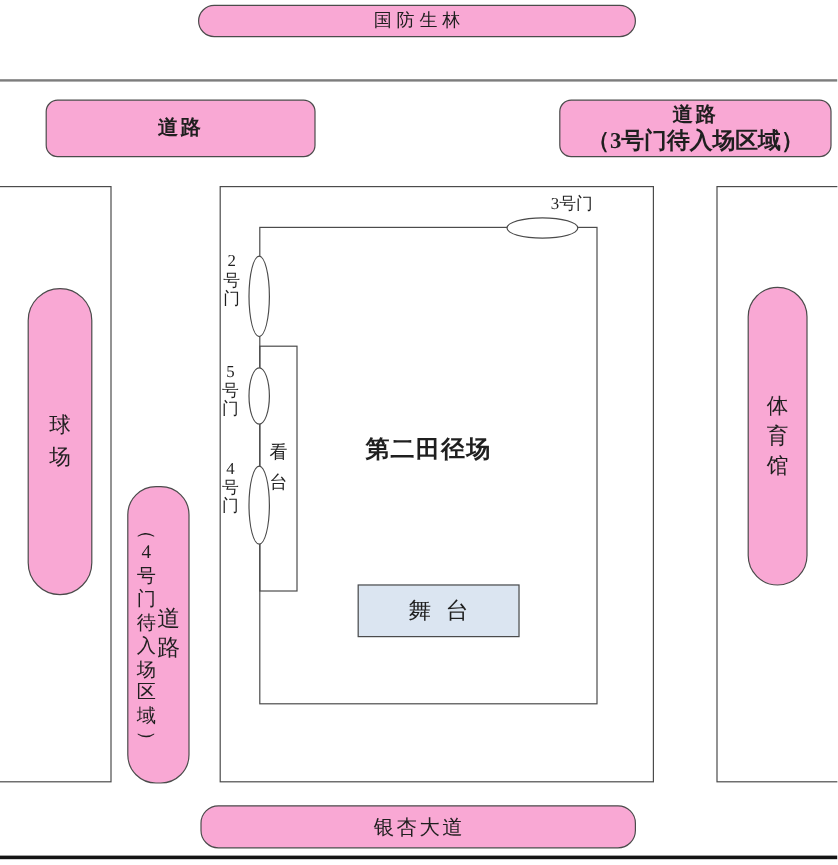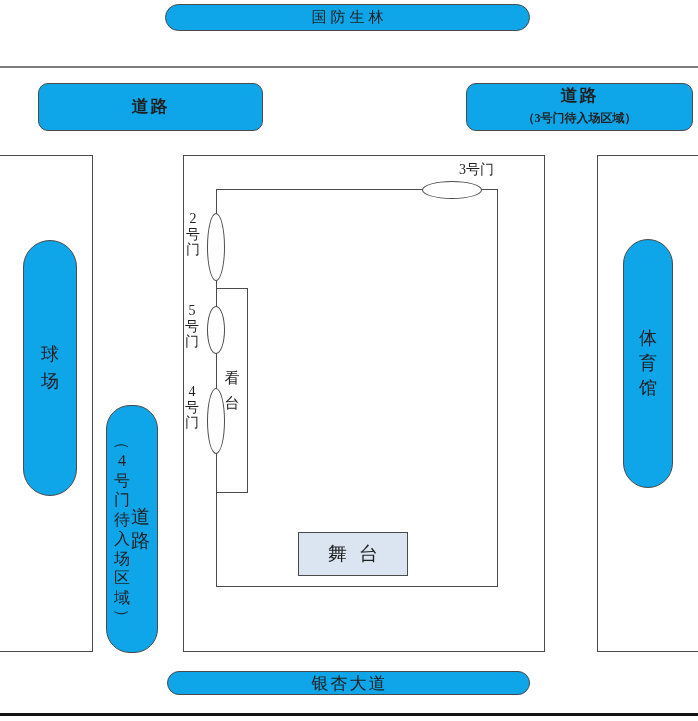--- a/index.html
+++ b/index.html
@@ -2,21 +2,21 @@
 <html style="--outline: #4b4b4b; --stage-fill: #dbe5f1; --divider-top: #7d7d7d; --divider-bottom: #141414;"><head>
 <meta charset="utf-8">
 <style>
   html,body{margin:0;padding:0;background:#fff;}
   #canvas{
     position:relative;width:698px;height:721px;background:#fff;overflow:hidden;
     font-family:"Liberation Serif","DejaVu Serif",serif;color:#1f1f1f;
   }
   .abs{position:absolute;box-sizing:border-box;}
   .outline{border:1px solid var(--outline,#4b4b4b);}
-  .pill{border:1px solid var(--outline,#4b4b4b);background:#0ea5e9;display:flex;align-items:center;justify-content:center;}
+  .pill{border:1px solid var(--outline,#4b4b4b);background:#f9a8d4;display:flex;align-items:center;justify-content:center;}
   .hline{left:0;width:698px;}
   .center-txt{text-align:center;font-weight:bold;}
   
   .vtext{display:flex;flex-direction:column;align-items:center;justify-content:center;}
   .vtext span{display:block;text-align:center;}
   .vtext span.rot{transform:rotate(90deg);}
   .ellipse{border:1px solid var(--outline,#4b4b4b);border-radius:50%;background:#fff;}
   .gate-label{font-size:14px;line-height:15.5px;}
   .small-note{font-size:14px;}
 </style>
@@ -30,21 +30,21 @@
   <div class="abs pill" style="left:165px;top:4px;width:365px;height:27px;border-radius:14px;">
     <span style="font-size:15px;letter-spacing:4px;padding-left:4px;">国防生林</span>
   </div>
 
   <div class="abs pill" style="left:38px;top:83px;width:225px;height:48px;border-radius:10px;flex-direction:column;">
     <div class="center-txt" style="font-size:17px;line-height:22px;letter-spacing:2px;">道路</div>
   </div>
 
   <div class="abs pill" style="left:466px;top:83px;width:227px;height:48px;border-radius:10px;flex-direction:column;">
     <div class="center-txt" style="font-size:17px;line-height:22px;letter-spacing:2px;">道路</div>
-    <div class="center-txt" style="font-size:12px;line-height:22px;">（3号门待入场区域）</div>
+    <div class="center-txt" style="font-size:19px;line-height:22px;">（3号门待入场区域）</div>
   </div>
 
   <div class="abs outline" style="left:-4px;top:155px;width:97px;height:497px;"></div>
 
   <div class="abs pill" style="left:23px;top:240px;width:54px;height:256px;border-radius:27px;">
     <div class="vtext" style="font-size:18px;line-height:27px;">
         <span>球</span>
         <span>场</span>
       </div>
   </div>
@@ -94,34 +94,35 @@
       <span>号</span>
       <span>门</span>
     </div>
   <div class="abs vtext gate-label" style="left:183px;top:384px;width:18px;">
       <span>4</span>
       <span>号</span>
       <span>门</span>
     </div>
   <div class="abs small-note" style="left:430px;top:161px;width:64px;text-align:right;">3号门</div>
 
+  <div class="abs center-txt" style="left:216px;top:361px;width:282px;font-size:20px;letter-spacing:1px;">第二田径场</div>
 
-  <div class="abs" style="left:298px;top:487px;width:110px;height:44px;background:var(--stage-fill,#dbe5f1);border:1px solid var(--outline,#4b4b4b);display:flex;align-items:center;justify-content:center;margin-top:45px;">
+  <div class="abs" style="left:298px;top:487px;width:135px;height:44px;background:var(--stage-fill,#dbe5f1);border:1px solid var(--outline,#4b4b4b);display:flex;align-items:center;justify-content:center;">
     <span style="font-size:19px;letter-spacing:12px;padding-left:12px;">舞台</span>
   </div>
 
   <div class="abs outline" style="left:597px;top:155px;width:108px;height:497px;"></div>
 
   <div class="abs pill" style="left:623px;top:239px;width:50px;height:249px;border-radius:25px;">
     <div class="vtext" style="font-size:18px;line-height:25px;">
         <span>体</span>
         <span>育</span>
         <span>馆</span>
       </div>
   </div>
 
-  <div class="abs pill" style="left:167px;top:671px;width:363px;height:24px;border-radius:15px;">
+  <div class="abs pill" style="left:167px;top:671px;width:363px;height:36px;border-radius:15px;">
     <span style="font-size:17px;letter-spacing:2px;padding-left:2px;">银杏大道</span>
   </div>
 
   <div class="abs hline" style="top:713px;height:0;border-top:3px solid var(--divider-bottom,#141414);"></div>
 
 </div>
 
 </body></html>

